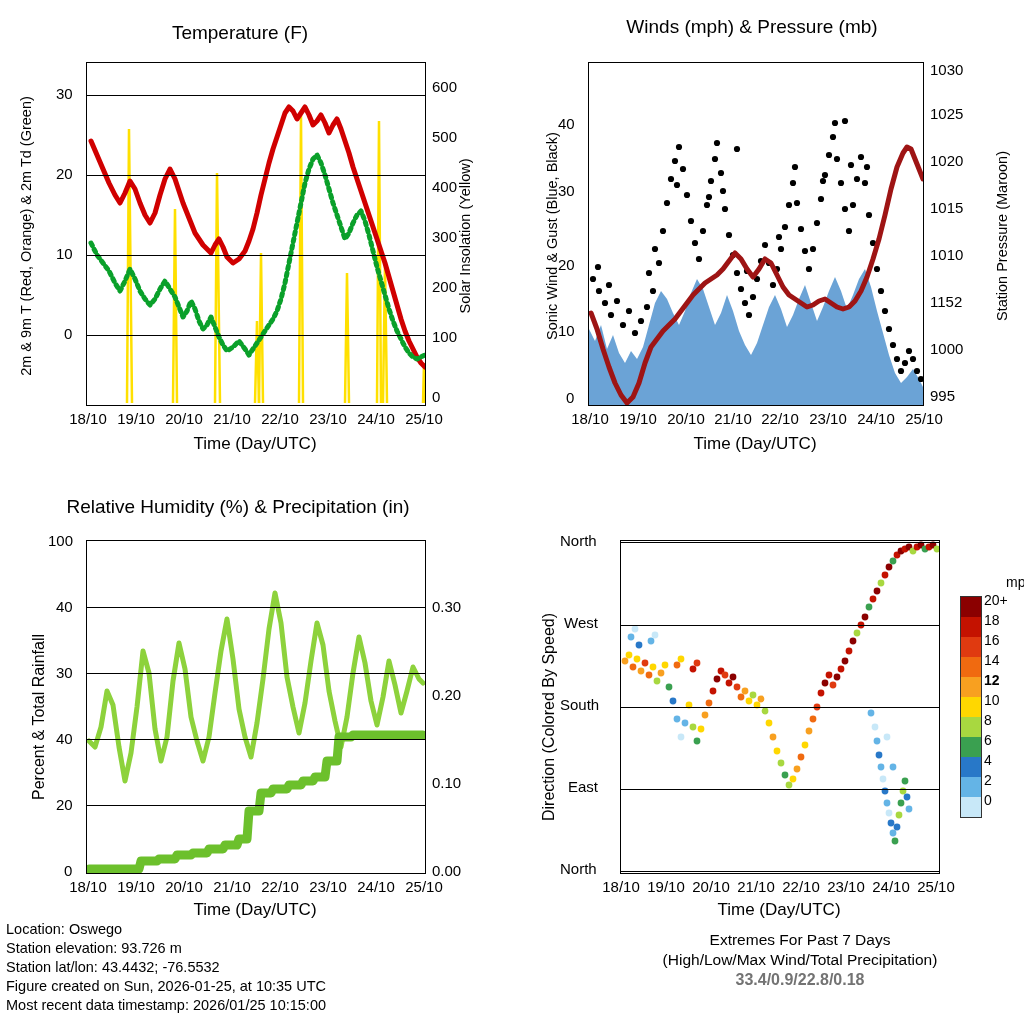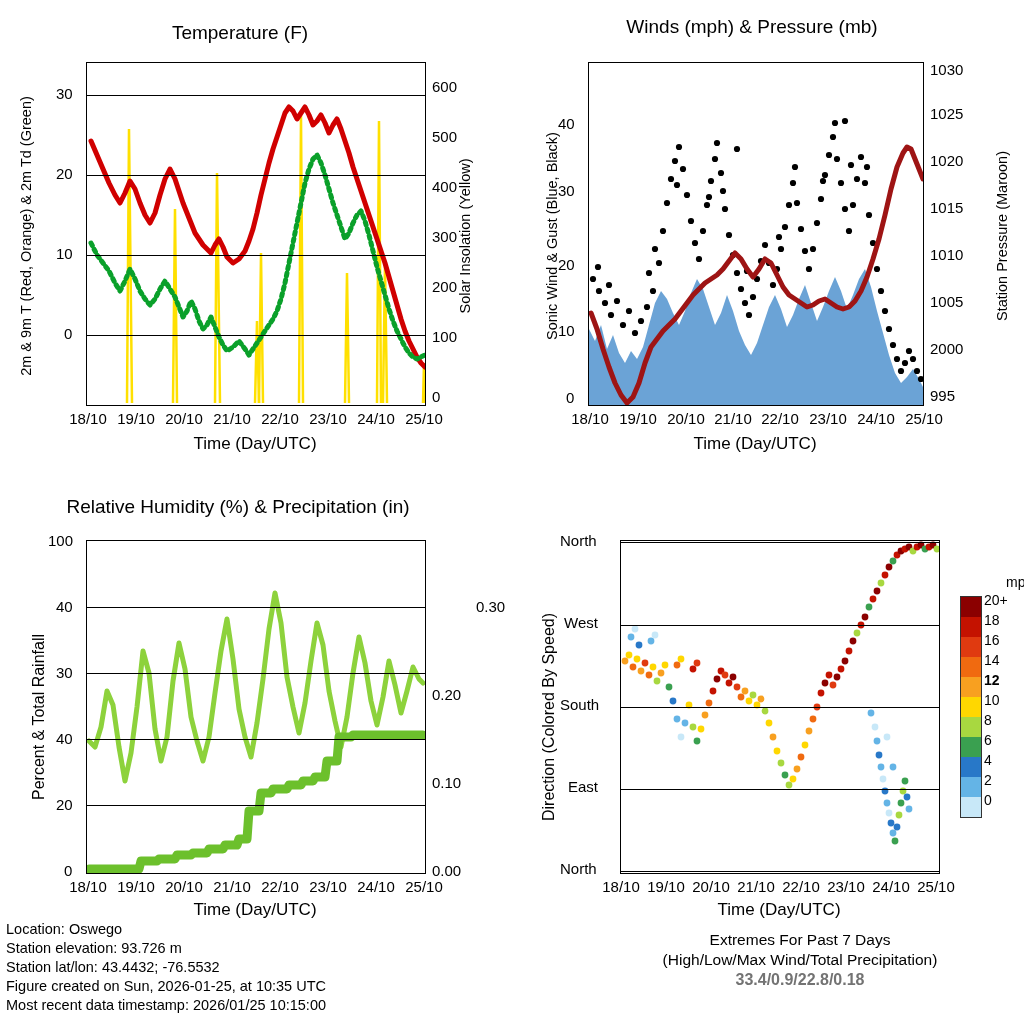--- a/index.html
+++ b/index.html
@@ -205,22 +205,22 @@
   <div class="tick-y" style="left:46px;top:182px;">30</div>
   <div class="tick-y" style="left:46px;top:256px;">20</div>
   <div class="tick-y" style="left:46px;top:322px;">10</div>
   <div class="tick-y" style="left:54px;top:389px;">0</div>
 
   <div class="tick-y" style="left:418px;top:61px;">1030</div>
   <div class="tick-y" style="left:418px;top:105px;">1025</div>
   <div class="tick-y" style="left:418px;top:152px;">1020</div>
   <div class="tick-y" style="left:418px;top:199px;">1015</div>
   <div class="tick-y" style="left:418px;top:246px;">1010</div>
-  <div class="tick-y" style="left:418px;top:293px;">1005</div>
-  <div class="tick-y" style="left:418px;top:340px;">2000</div>
+  <div class="tick-y" style="left:418px;top:293px;">1152</div>
+  <div class="tick-y" style="left:418px;top:340px;">1000</div>
   <div class="tick-y" style="left:418px;top:387px;">995</div>
 
   <div class="tick-x" style="left:52px;top:410px;width:52px;">18/10</div>
   <div class="tick-x" style="left:100px;top:410px;width:52px;">19/10</div>
   <div class="tick-x" style="left:148px;top:410px;width:52px;">20/10</div>
   <div class="tick-x" style="left:195px;top:410px;width:52px;">21/10</div>
   <div class="tick-x" style="left:242px;top:410px;width:52px;">22/10</div>
   <div class="tick-x" style="left:290px;top:410px;width:52px;">23/10</div>
   <div class="tick-x" style="left:338px;top:410px;width:52px;">24/10</div>
   <div class="tick-x" style="left:386px;top:410px;width:52px;">25/10</div>
@@ -247,21 +247,21 @@
     </svg>
   </div>
 
   <div class="tick-y" style="left:48px;top:42px;">100</div>
   <div class="tick-y" style="left:56px;top:108px;">40</div>
   <div class="tick-y" style="left:56px;top:174px;">30</div>
   <div class="tick-y" style="left:56px;top:240px;">40</div>
   <div class="tick-y" style="left:56px;top:306px;">20</div>
   <div class="tick-y" style="left:64px;top:372px;">0</div>
 
-  <div class="tick-y" style="left:432px;top:108px;margin-left:44px;">0.30</div>
+  <div class="tick-y" style="left:432px;top:108px;">0.30</div>
   <div class="tick-y" style="left:432px;top:196px;">0.20</div>
   <div class="tick-y" style="left:432px;top:284px;">0.10</div>
   <div class="tick-y" style="left:432px;top:372px;">0.00</div>
 
   <div class="tick-x" style="left:62px;top:388px;width:52px;">18/10</div>
   <div class="tick-x" style="left:110px;top:388px;width:52px;">19/10</div>
   <div class="tick-x" style="left:158px;top:388px;width:52px;">20/10</div>
   <div class="tick-x" style="left:206px;top:388px;width:52px;">21/10</div>
   <div class="tick-x" style="left:254px;top:388px;width:52px;">22/10</div>
   <div class="tick-x" style="left:302px;top:388px;width:52px;">23/10</div>

